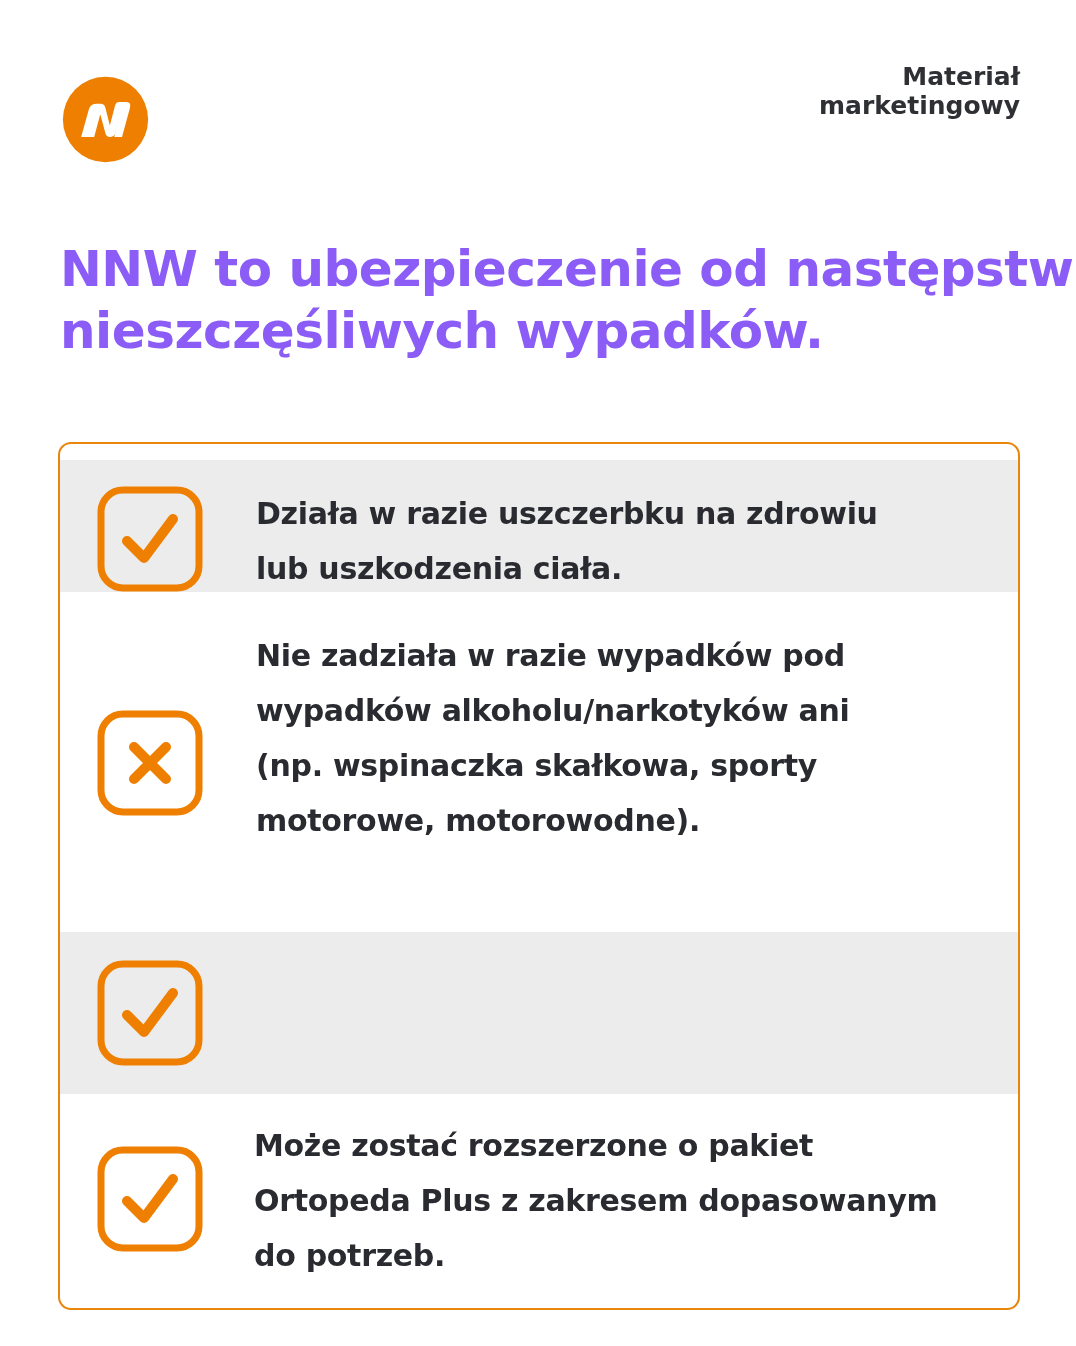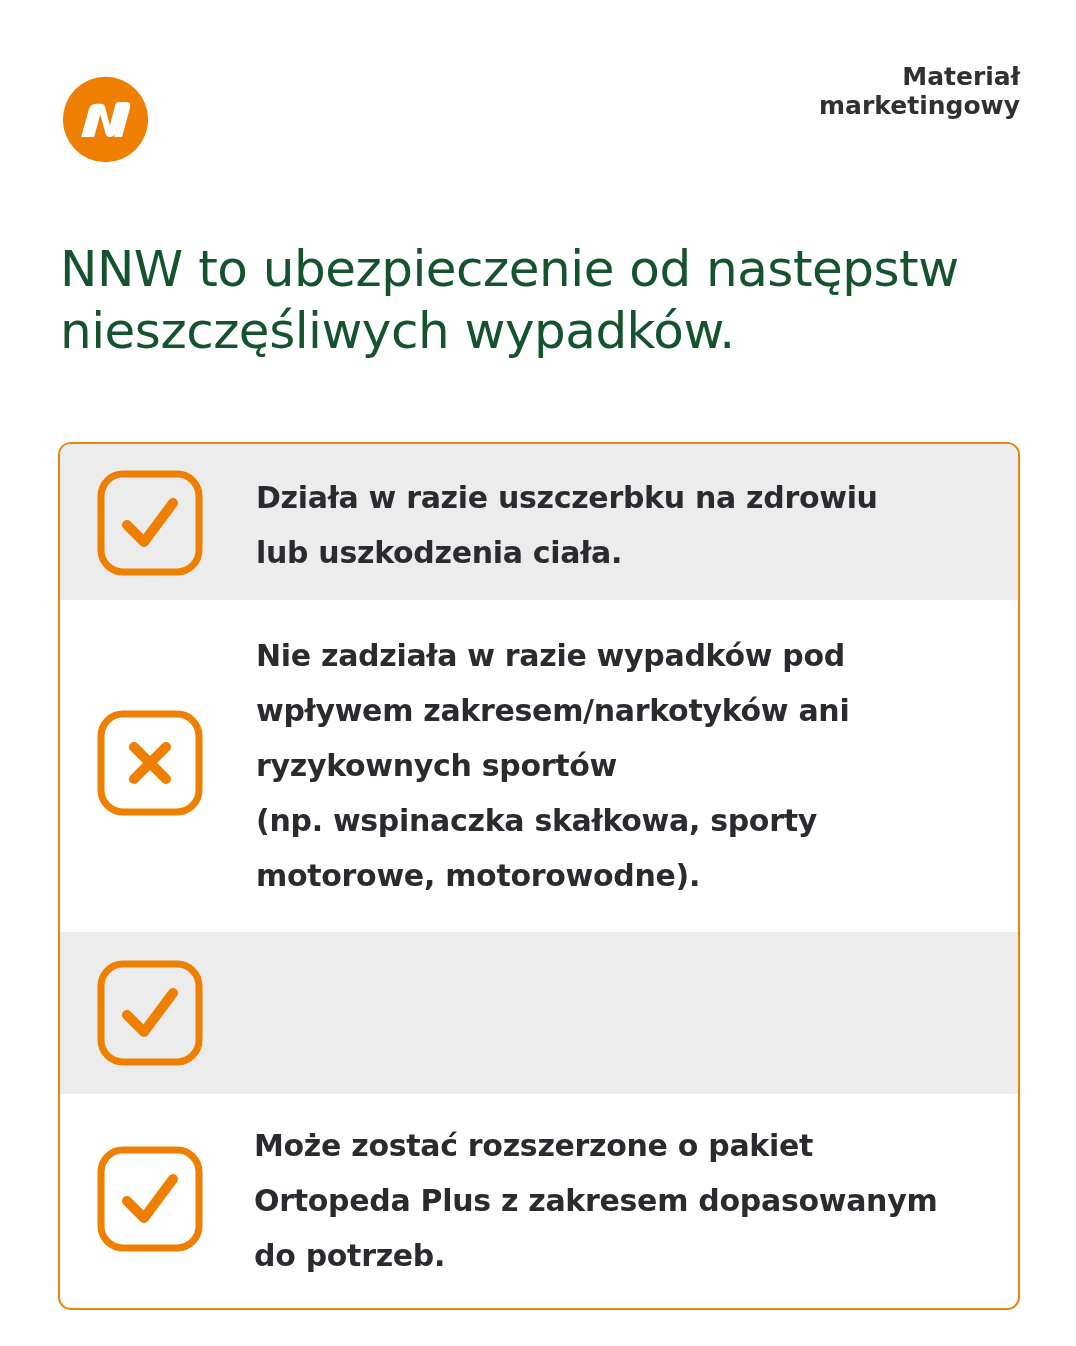--- a/index.html
+++ b/index.html
@@ -7,21 +7,21 @@
     width:1076px; height:1346px; background:#ffffff; position:relative; overflow:hidden;
     font-family:"DejaVu Sans", sans-serif; color:#2a2b30;
   }
   .logo { position:absolute; left:62px; top:76px; width:87px; height:87px; }
   .tag {
     position:absolute; right:56px; top:62px; text-align:right;
     font-size:25px; line-height:29px; font-weight:bold; color:#2f3034;
   }
   .title {
     position:absolute; left:60px; top:238px; width:980px;
-    font-size:50px; line-height:62px; font-weight:normal; letter-spacing:-0.5px; color:#14532d;
+    font-size:50px; line-height:62px; font-weight:bold; letter-spacing:-0.5px; color:#8b5cf6;
   }
   .title div { white-space:nowrap; }
   .box {
     position:absolute; left:58px; top:442px; width:958px; height:864px;
     border:2px solid #e8860c; border-radius:13px; overflow:hidden; background:#fff;
   }
   .row { position:absolute; left:0; width:958px; display:block; }
   .row.grey { background:#ececec; }
   .icon { position:absolute; left:37px; width:106px; height:106px; }
   .text {
@@ -44,40 +44,39 @@
   <div>marketingowy</div>
 </div>
 
 <div class="title">
   <div>NNW to ubezpieczenie od następstw</div>
   <div>nieszczęśliwych wypadków.</div>
 </div>
 
 <div class="box">
 
-  <div class="row grey" style="top:0; height:156px;">
+  <div class="row grey" style="top:16px; height:132px;">
     <svg class="icon" style="top:26px;" viewBox="0 0 106 106">
       <rect x="4" y="4" width="98" height="98" rx="22" fill="none" stroke="#ee7f00" stroke-width="7"></rect>
       <path d="M30 55 L47 72 L76 33" fill="none" stroke="#ee7f00" stroke-width="10" stroke-linecap="round" stroke-linejoin="round"></path>
     </svg>
     <div class="text" style="top:26px;">
       <div>Działa w razie uszczerbku na zdrowiu</div>
       <div>lub uszkodzenia ciała.</div>
     </div>
   </div>
 
   <div class="row" style="top:156px; height:240px;">
     <svg class="icon" style="top:110px;" viewBox="0 0 106 106">
       <rect x="4" y="4" width="98" height="98" rx="22" fill="none" stroke="#ee7f00" stroke-width="7"></rect>
       <path d="M37 37 L69 69 M69 37 L37 69" fill="none" stroke="#ee7f00" stroke-width="10" stroke-linecap="round"></path>
     </svg>
     <div class="text" style="top:28px;">
       <div>Nie zadziała w razie wypadków pod</div>
-      <div>wpływem zakresem/narkotyków ani</div>
-      <div>ryzykownych sportów</div>
+      <div>wypadków alkoholu/narkotyków ani</div>
       <div>(np. wspinaczka skałkowa, sporty</div>
       <div>motorowe, motorowodne).</div>
     </div>
   </div>
 
   <div class="row grey" style="top:488px; height:162px;">
     <svg class="icon" style="top:28px;" viewBox="0 0 106 106">
       <rect x="4" y="4" width="98" height="98" rx="22" fill="none" stroke="#ee7f00" stroke-width="7"></rect>
       <path d="M30 55 L47 72 L76 33" fill="none" stroke="#ee7f00" stroke-width="10" stroke-linecap="round" stroke-linejoin="round"></path>
     </svg>

